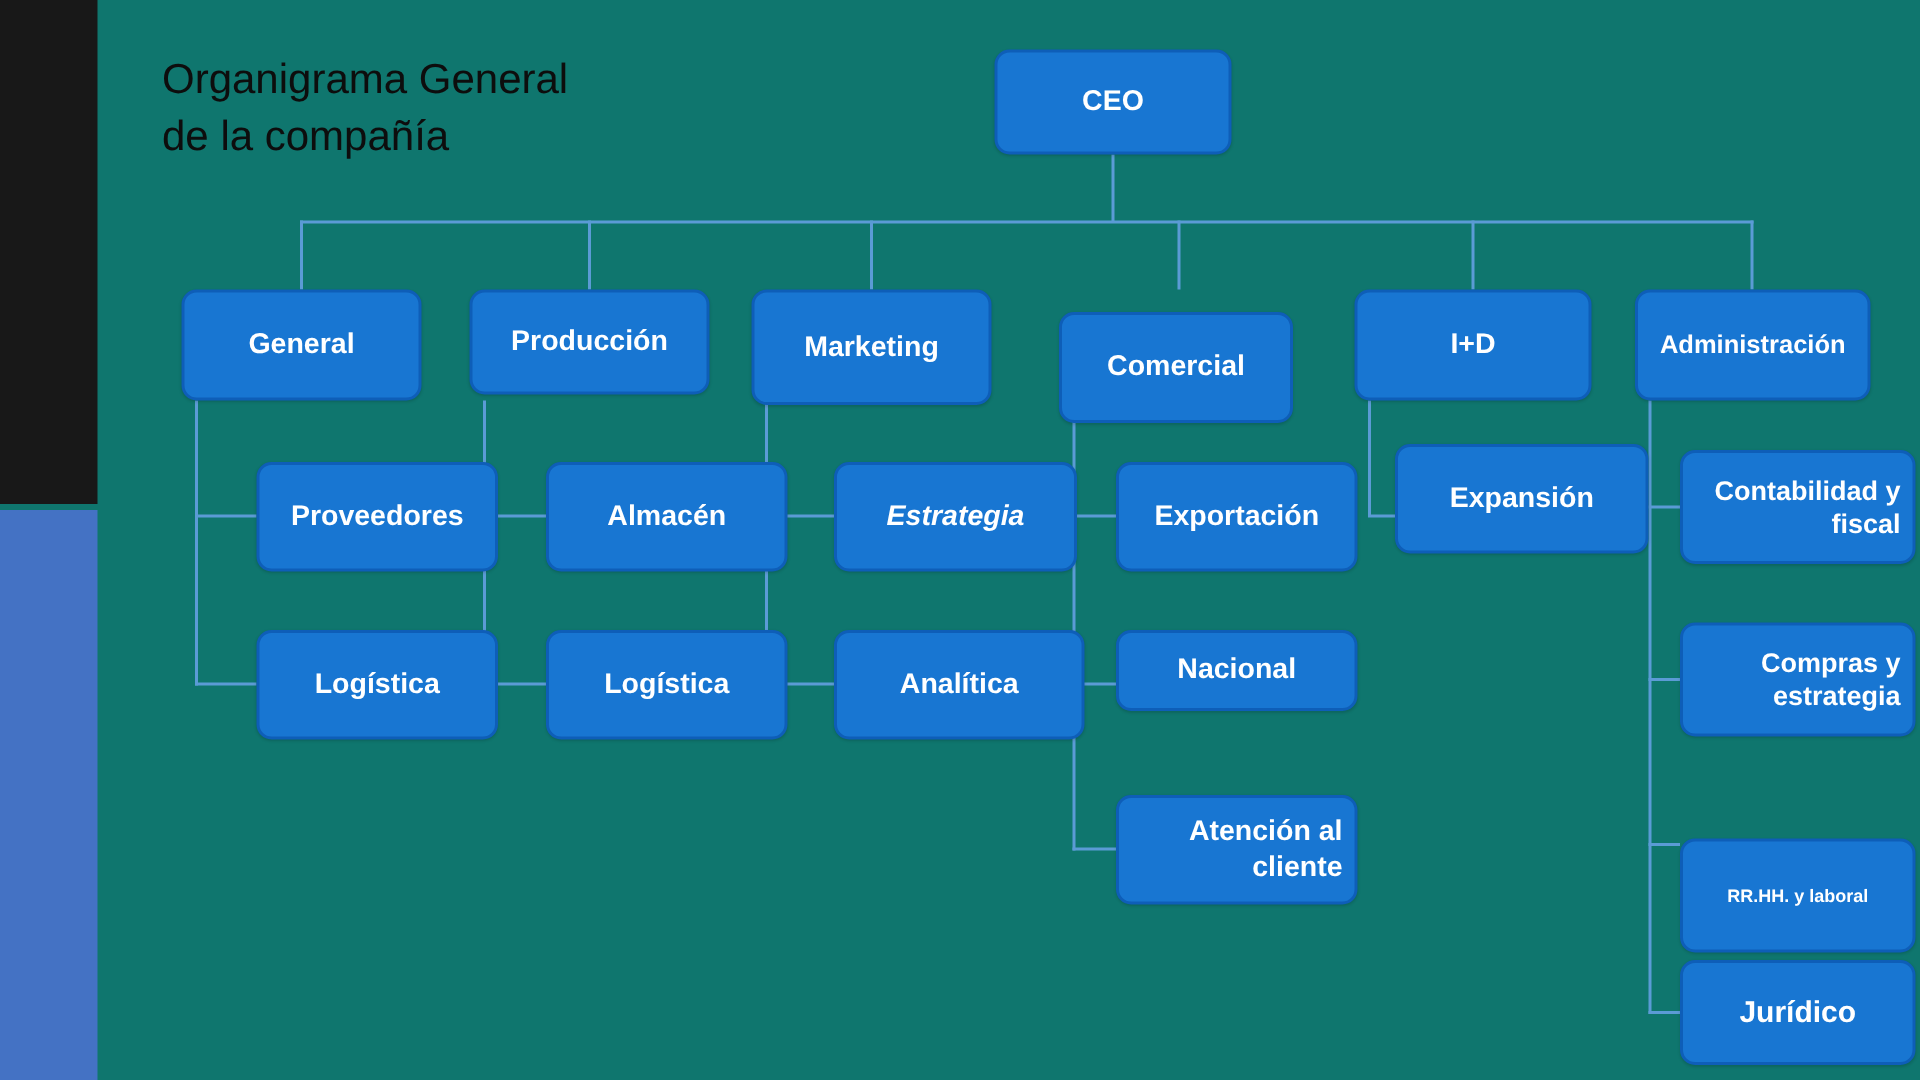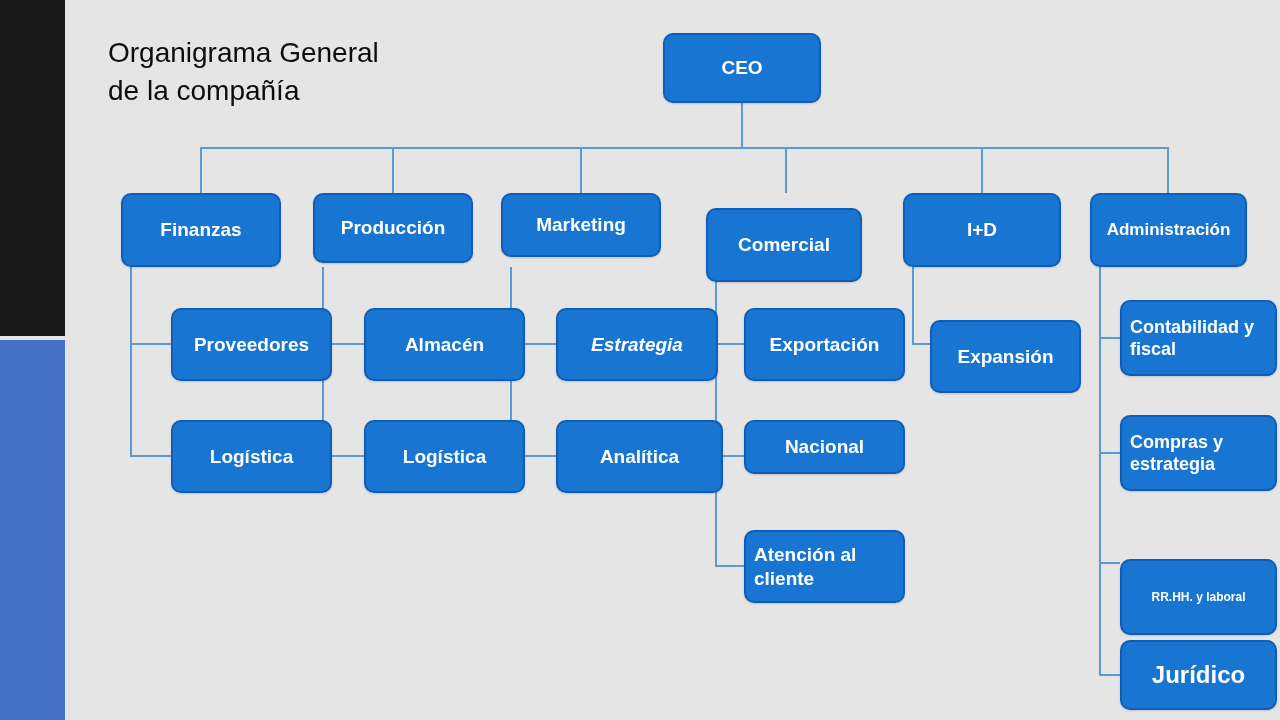--- a/index.html
+++ b/index.html
@@ -1,29 +1,29 @@
 <!DOCTYPE html>
 <html><head>
 <meta charset="utf-8">
 <style>
   * { margin: 0; padding: 0; box-sizing: border-box; }
   html, body { width: 1280px; height: 720px; overflow: hidden; background: #ffffff;
                font-family: "Liberation Sans", sans-serif; }
-  #canvas { position: relative; width: 1280px; height: 720px; background: #e5e5e5; }
+  #canvas { position: relative; width: 1280px; height: 720px; background: #0f766e; }
 
   .sidebar-black { position: absolute; left: 0; top: 0; width: 65px; height: 336px; background: #181818; }
   .sidebar-blue  { position: absolute; left: 0; top: 340px; width: 65px; height: 380px; background: #4472c4; }
 
   .slide-title { position: absolute; left: 108px; top: 34px; color: #0d0d0d;
                  font-size: 28px; line-height: 38px; font-weight: 400; }
   .slide-title span { display: block; }
 
   .node { position: absolute; background: #1876d2; border: 2px solid #0e5eb8; border-radius: 10px;
           color: #ffffff; font-weight: 700; font-size: 19px; line-height: 1.25;
-          display: flex; align-items: center; justify-content: center; text-align: left;
+          display: flex; align-items: center; justify-content: center; text-align: right;
           padding: 4px 8px; box-shadow: 0 1px 2px rgba(0,0,0,0.15); }
 
   .line { position: absolute; background: #5b9bd5; }
   .vline { width: 2px; }
   .hline { height: 2px; }
 </style>
 </head>
 <body>
 
 <div id="canvas">
@@ -67,40 +67,40 @@
   <div class="line hline" style="left:912px; top:343px; width:18px;"></div>
 
   <div class="line vline" style="left:1099px; top:267px; height:409px;"></div>
   <div class="line hline" style="left:1099px; top:337px; width:21px;"></div>
   <div class="line hline" style="left:1099px; top:452px; width:21px;"></div>
   <div class="line hline" style="left:1099px; top:562px; width:21px;"></div>
   <div class="line hline" style="left:1099px; top:674px; width:21px;"></div>
 
   <div class="node" style="left:663px; top:33px; width:158px; height:70px;">CEO</div>
 
-  <div class="node" style="left:121px;  top:193px; width:160px; height:74px;">Finanzas</div>
+  <div class="node" style="left:121px;  top:193px; width:160px; height:74px;">General</div>
   <div class="node" style="left:313px;  top:193px; width:160px; height:70px;">Producción</div>
-  <div class="node" style="left:501px;  top:193px; width:160px; height:64px;">Marketing</div>
+  <div class="node" style="left:501px;  top:193px; width:160px; height:77px;">Marketing</div>
   <div class="node" style="left:706px;  top:208px; width:156px; height:74px;">Comercial</div>
   <div class="node" style="left:903px;  top:193px; width:158px; height:74px;">I+D</div>
   <div class="node" style="left:1090px; top:193px; width:157px; height:74px; font-size:17px;">Administración</div>
 
   <div class="node" style="left:171px; top:308px; width:161px; height:73px;">Proveedores</div>
   <div class="node" style="left:171px; top:420px; width:161px; height:73px;">Logística</div>
 
   <div class="node" style="left:364px; top:308px; width:161px; height:73px;">Almacén</div>
   <div class="node" style="left:364px; top:420px; width:161px; height:73px;">Logística</div>
 
   <div class="node" style="left:556px; top:308px; width:162px; height:73px;font-style:italic;">Estrategia</div>
   <div class="node" style="left:556px; top:420px; width:167px; height:73px;">Analítica</div>
 
   <div class="node" style="left:744px; top:308px; width:161px; height:73px;">Exportación</div>
   <div class="node" style="left:744px; top:420px; width:161px; height:54px;">Nacional</div>
   <div class="node" style="left:744px; top:530px; width:161px; height:73px;">Atención al cliente</div>
 
-  <div class="node" style="left:930px; top:320px; width:151px; height:73px;">Expansión</div>
+  <div class="node" style="left:930px; top:296px; width:169px; height:73px;">Expansión</div>
 
   <div class="node" style="left:1120px; top:300px; width:157px; height:76px; font-size:18px;">Contabilidad y fiscal</div>
   <div class="node" style="left:1120px; top:415px; width:157px; height:76px; font-size:18px;">Compras y estrategia</div>
   <div class="node" style="left:1120px; top:525px; width:157px; height:76px; font-size:12px; padding:4px 22px;margin-top:34px;">RR.HH. y laboral</div>
-  <div class="node" style="left:1120px; top:640px; width:157px; height:70px; font-size:24px;">Jurídico</div>
+  <div class="node" style="left:1120px; top:640px; width:157px; height:70px; font-size:20px;">Jurídico</div>
 
 </div>
 
 </body></html>

